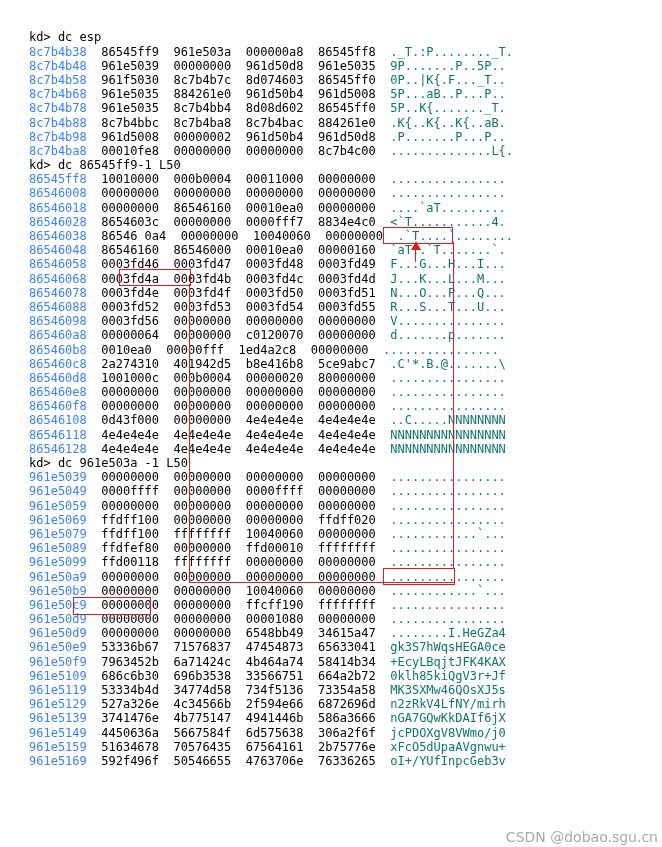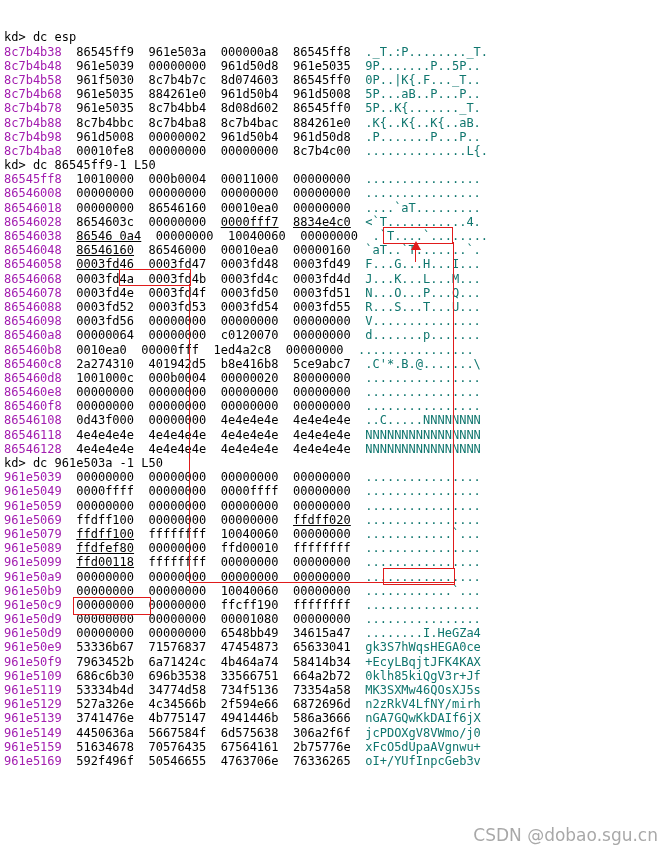--- a/index.html
+++ b/index.html
@@ -18,26 +18,27 @@
   }
   #debugger {
     position: relative;
     padding: 2px 0 0 4px;
     line-height: 14.2px;
     white-space: pre;
   }
   .line {
     white-space: pre;
     height: 14.2px;
+    margin-left: 25px;
   }
   .cmd { color: #000000; }
-  .addr { color: #a21caf; }
+  .addr { color: #3b82f6; }
   .col { color: #000000; }
   .ascii { color: #0f766e; }
-  .ul { text-decoration: underline; }
+  .ul { }
   
   .anno {
     position: absolute;
     border: 1.5px solid #e01b1b;
     pointer-events: none;
   }
   .anno-box-8834 {
     left: 383px; top: 227px; width: 68px; height: 15px;
   }
   .anno-box-86546160 {
@@ -81,21 +82,21 @@
     position: absolute;
     left: 415px; top: 248px; height: 14px;
     border-left: 1.5px solid #e01b1b;
     pointer-events: none;
   }
   .watermark {
     position: absolute;
     right: 4px;
     bottom: 2px;
     font-family: "DejaVu Sans", "Liberation Sans", sans-serif;
-    font-size: 17px;
+    font-size: 14px;
     color: #9a9a9a;
     opacity: 0.85;
   }
 </style>
 </head>
 <body>
 
 <div id="debugger">
   <div id="lines"><div class="line"><span class="cmd">kd&gt; dc esp</span></div><div class="line"><span class="addr">8c7b4b38</span><span>  </span><span class="col">86545ff9</span><span>  </span><span class="col">961e503a</span><span>  </span><span class="col">000000a8</span><span>  </span><span class="col">86545ff8</span><span>  </span><span class="ascii">._T.:P........_T.</span></div><div class="line"><span class="addr">8c7b4b48</span><span>  </span><span class="col">961e5039</span><span>  </span><span class="col">00000000</span><span>  </span><span class="col">961d50d8</span><span>  </span><span class="col">961e5035</span><span>  </span><span class="ascii">9P.......P..5P..</span></div><div class="line"><span class="addr">8c7b4b58</span><span>  </span><span class="col">961f5030</span><span>  </span><span class="col">8c7b4b7c</span><span>  </span><span class="col">8d074603</span><span>  </span><span class="col">86545ff0</span><span>  </span><span class="ascii">0P..|K{.F..._T..</span></div><div class="line"><span class="addr">8c7b4b68</span><span>  </span><span class="col">961e5035</span><span>  </span><span class="col">884261e0</span><span>  </span><span class="col">961d50b4</span><span>  </span><span class="col">961d5008</span><span>  </span><span class="ascii">5P...aB..P...P..</span></div><div class="line"><span class="addr">8c7b4b78</span><span>  </span><span class="col">961e5035</span><span>  </span><span class="col">8c7b4bb4</span><span>  </span><span class="col">8d08d602</span><span>  </span><span class="col">86545ff0</span><span>  </span><span class="ascii">5P..K{......._T.</span></div><div class="line"><span class="addr">8c7b4b88</span><span>  </span><span class="col">8c7b4bbc</span><span>  </span><span class="col">8c7b4ba8</span><span>  </span><span class="col">8c7b4bac</span><span>  </span><span class="col">884261e0</span><span>  </span><span class="ascii">.K{..K{..K{..aB.</span></div><div class="line"><span class="addr">8c7b4b98</span><span>  </span><span class="col">961d5008</span><span>  </span><span class="col">00000002</span><span>  </span><span class="col">961d50b4</span><span>  </span><span class="col">961d50d8</span><span>  </span><span class="ascii">.P.......P...P..</span></div><div class="line"><span class="addr">8c7b4ba8</span><span>  </span><span class="col">00010fe8</span><span>  </span><span class="col">00000000</span><span>  </span><span class="col">00000000</span><span>  </span><span class="col">8c7b4c00</span><span>  </span><span class="ascii">..............L{.</span></div><div class="line"><span class="cmd">kd&gt; dc 86545ff9-1 L50</span></div><div class="line"><span class="addr">86545ff8</span><span>  </span><span class="col">10010000</span><span>  </span><span class="col">000b0004</span><span>  </span><span class="col">00011000</span><span>  </span><span class="col">00000000</span><span>  </span><span class="ascii">................</span></div><div class="line"><span class="addr">86546008</span><span>  </span><span class="col">00000000</span><span>  </span><span class="col">00000000</span><span>  </span><span class="col">00000000</span><span>  </span><span class="col">00000000</span><span>  </span><span class="ascii">................</span></div><div class="line"><span class="addr">86546018</span><span>  </span><span class="col">00000000</span><span>  </span><span class="col">86546160</span><span>  </span><span class="col">00010ea0</span><span>  </span><span class="col">00000000</span><span>  </span><span class="ascii">....`aT.........</span></div><div class="line"><span class="addr">86546028</span><span>  </span><span class="col">8654603c</span><span>  </span><span class="col">00000000</span><span>  </span><span class="col ul">0000fff7</span><span>  </span><span class="col ul">8834e4c0</span><span>  </span><span class="ascii">&lt;`T...........4.</span></div><div class="line"><span class="addr">86546038</span><span>  </span><span class="col ul">86546 0a4</span><span>  </span><span class="col">00000000</span><span>  </span><span class="col">10040060</span><span>  </span><span class="col">00000000</span><span>  </span><span class="ascii">.`T....`........</span></div><div class="line"><span class="addr">86546048</span><span>  </span><span class="col ul">86546160</span><span>  </span><span class="col">86546000</span><span>  </span><span class="col">00010ea0</span><span>  </span><span class="col">00000160</span><span>  </span><span class="ascii">`aT..`T.......`.</span></div><div class="line"><span class="addr">86546058</span><span>  </span><span class="col ul">0003fd46</span><span>  </span><span class="col">0003fd47</span><span>  </span><span class="col">0003fd48</span><span>  </span><span class="col">0003fd49</span><span>  </span><span class="ascii">F...G...H...I...</span></div><div class="line"><span class="addr">86546068</span><span>  </span><span class="col">0003fd4a</span><span>  </span><span class="col">0003fd4b</span><span>  </span><span class="col">0003fd4c</span><span>  </span><span class="col">0003fd4d</span><span>  </span><span class="ascii">J...K...L...M...</span></div><div class="line"><span class="addr">86546078</span><span>  </span><span class="col">0003fd4e</span><span>  </span><span class="col">0003fd4f</span><span>  </span><span class="col">0003fd50</span><span>  </span><span class="col">0003fd51</span><span>  </span><span class="ascii">N...O...P...Q...</span></div><div class="line"><span class="addr">86546088</span><span>  </span><span class="col">0003fd52</span><span>  </span><span class="col">0003fd53</span><span>  </span><span class="col">0003fd54</span><span>  </span><span class="col">0003fd55</span><span>  </span><span class="ascii">R...S...T...U...</span></div><div class="line"><span class="addr">86546098</span><span>  </span><span class="col">0003fd56</span><span>  </span><span class="col">00000000</span><span>  </span><span class="col">00000000</span><span>  </span><span class="col">00000000</span><span>  </span><span class="ascii">V...............</span></div><div class="line"><span class="addr">865460a8</span><span>  </span><span class="col">00000064</span><span>  </span><span class="col">00000000</span><span>  </span><span class="col">c0120070</span><span>  </span><span class="col">00000000</span><span>  </span><span class="ascii">d.......p.......</span></div><div class="line"><span class="addr">865460b8</span><span>  </span><span class="col">0010ea0</span><span>  </span><span class="col">00000fff</span><span>  </span><span class="col">1ed4a2c8</span><span>  </span><span class="col">00000000</span><span>  </span><span class="ascii">................</span></div><div class="line"><span class="addr">865460c8</span><span>  </span><span class="col">2a274310</span><span>  </span><span class="col">401942d5</span><span>  </span><span class="col">b8e416b8</span><span>  </span><span class="col">5ce9abc7</span><span>  </span><span class="ascii">.C'*.B.@.......\</span></div><div class="line"><span class="addr">865460d8</span><span>  </span><span class="col">1001000c</span><span>  </span><span class="col">000b0004</span><span>  </span><span class="col">00000020</span><span>  </span><span class="col">80000000</span><span>  </span><span class="ascii">................</span></div><div class="line"><span class="addr">865460e8</span><span>  </span><span class="col">00000000</span><span>  </span><span class="col">00000000</span><span>  </span><span class="col">00000000</span><span>  </span><span class="col">00000000</span><span>  </span><span class="ascii">................</span></div><div class="line"><span class="addr">865460f8</span><span>  </span><span class="col">00000000</span><span>  </span><span class="col">00000000</span><span>  </span><span class="col">00000000</span><span>  </span><span class="col">00000000</span><span>  </span><span class="ascii">................</span></div><div class="line"><span class="addr">86546108</span><span>  </span><span class="col">0d43f000</span><span>  </span><span class="col">00000000</span><span>  </span><span class="col">4e4e4e4e</span><span>  </span><span class="col">4e4e4e4e</span><span>  </span><span class="ascii">..C.....NNNNNNNN</span></div><div class="line"><span class="addr">86546118</span><span>  </span><span class="col">4e4e4e4e</span><span>  </span><span class="col">4e4e4e4e</span><span>  </span><span class="col">4e4e4e4e</span><span>  </span><span class="col">4e4e4e4e</span><span>  </span><span class="ascii">NNNNNNNNNNNNNNNN</span></div><div class="line"><span class="addr">86546128</span><span>  </span><span class="col">4e4e4e4e</span><span>  </span><span class="col">4e4e4e4e</span><span>  </span><span class="col">4e4e4e4e</span><span>  </span><span class="col">4e4e4e4e</span><span>  </span><span class="ascii">NNNNNNNNNNNNNNNN</span></div><div class="line"><span class="cmd">kd&gt; dc 961e503a -1 L50</span></div><div class="line"><span class="addr">961e5039</span><span>  </span><span class="col">00000000</span><span>  </span><span class="col">00000000</span><span>  </span><span class="col">00000000</span><span>  </span><span class="col">00000000</span><span>  </span><span class="ascii">................</span></div><div class="line"><span class="addr">961e5049</span><span>  </span><span class="col">0000ffff</span><span>  </span><span class="col">00000000</span><span>  </span><span class="col">0000ffff</span><span>  </span><span class="col">00000000</span><span>  </span><span class="ascii">................</span></div><div class="line"><span class="addr">961e5059</span><span>  </span><span class="col">00000000</span><span>  </span><span class="col">00000000</span><span>  </span><span class="col">00000000</span><span>  </span><span class="col">00000000</span><span>  </span><span class="ascii">................</span></div><div class="line"><span class="addr">961e5069</span><span>  </span><span class="col">ffdff100</span><span>  </span><span class="col">00000000</span><span>  </span><span class="col">00000000</span><span>  </span><span class="col ul">ffdff020</span><span>  </span><span class="ascii">................</span></div><div class="line"><span class="addr">961e5079</span><span>  </span><span class="col ul">ffdff100</span><span>  </span><span class="col">ffffffff</span><span>  </span><span class="col">10040060</span><span>  </span><span class="col">00000000</span><span>  </span><span class="ascii">............`...</span></div><div class="line"><span class="addr">961e5089</span><span>  </span><span class="col ul">ffdfef80</span><span>  </span><span class="col">00000000</span><span>  </span><span class="col">ffd00010</span><span>  </span><span class="col">ffffffff</span><span>  </span><span class="ascii">................</span></div><div class="line"><span class="addr">961e5099</span><span>  </span><span class="col ul">ffd00118</span><span>  </span><span class="col">ffffffff</span><span>  </span><span class="col">00000000</span><span>  </span><span class="col">00000000</span><span>  </span><span class="ascii">................</span></div><div class="line"><span class="addr">961e50a9</span><span>  </span><span class="col">00000000</span><span>  </span><span class="col">00000000</span><span>  </span><span class="col">00000000</span><span>  </span><span class="col">00000000</span><span>  </span><span class="ascii">................</span></div><div class="line"><span class="addr">961e50b9</span><span>  </span><span class="col">00000000</span><span>  </span><span class="col">00000000</span><span>  </span><span class="col">10040060</span><span>  </span><span class="col">00000000</span><span>  </span><span class="ascii">............`...</span></div><div class="line"><span class="addr">961e50c9</span><span>  </span><span class="col">00000000</span><span>  </span><span class="col">00000000</span><span>  </span><span class="col">ffcff190</span><span>  </span><span class="col">ffffffff</span><span>  </span><span class="ascii">................</span></div><div class="line"><span class="addr">961e50d9</span><span>  </span><span class="col">00000000</span><span>  </span><span class="col">00000000</span><span>  </span><span class="col">00001080</span><span>  </span><span class="col">00000000</span><span>  </span><span class="ascii">................</span></div><div class="line"><span class="addr">961e50d9</span><span>  </span><span class="col">00000000</span><span>  </span><span class="col">00000000</span><span>  </span><span class="col">6548bb49</span><span>  </span><span class="col">34615a47</span><span>  </span><span class="ascii">........I.HeGZa4</span></div><div class="line"><span class="addr">961e50e9</span><span>  </span><span class="col">53336b67</span><span>  </span><span class="col">71576837</span><span>  </span><span class="col">47454873</span><span>  </span><span class="col">65633041</span><span>  </span><span class="ascii">gk3S7hWqsHEGA0ce</span></div><div class="line"><span class="addr">961e50f9</span><span>  </span><span class="col">7963452b</span><span>  </span><span class="col">6a71424c</span><span>  </span><span class="col">4b464a74</span><span>  </span><span class="col">58414b34</span><span>  </span><span class="ascii">+EcyLBqjtJFK4KAX</span></div><div class="line"><span class="addr">961e5109</span><span>  </span><span class="col">686c6b30</span><span>  </span><span class="col">696b3538</span><span>  </span><span class="col">33566751</span><span>  </span><span class="col">664a2b72</span><span>  </span><span class="ascii">0klh85kiQgV3r+Jf</span></div><div class="line"><span class="addr">961e5119</span><span>  </span><span class="col">53334b4d</span><span>  </span><span class="col">34774d58</span><span>  </span><span class="col">734f5136</span><span>  </span><span class="col">73354a58</span><span>  </span><span class="ascii">MK3SXMw46QOsXJ5s</span></div><div class="line"><span class="addr">961e5129</span><span>  </span><span class="col">527a326e</span><span>  </span><span class="col">4c34566b</span><span>  </span><span class="col">2f594e66</span><span>  </span><span class="col">6872696d</span><span>  </span><span class="ascii">n2zRkV4LfNY/mirh</span></div><div class="line"><span class="addr">961e5139</span><span>  </span><span class="col">3741476e</span><span>  </span><span class="col">4b775147</span><span>  </span><span class="col">4941446b</span><span>  </span><span class="col">586a3666</span><span>  </span><span class="ascii">nGA7GQwKkDAIf6jX</span></div><div class="line"><span class="addr">961e5149</span><span>  </span><span class="col">4450636a</span><span>  </span><span class="col">5667584f</span><span>  </span><span class="col">6d575638</span><span>  </span><span class="col">306a2f6f</span><span>  </span><span class="ascii">jcPDOXgV8VWmo/j0</span></div><div class="line"><span class="addr">961e5159</span><span>  </span><span class="col">51634678</span><span>  </span><span class="col">70576435</span><span>  </span><span class="col">67564161</span><span>  </span><span class="col">2b75776e</span><span>  </span><span class="ascii">xFcO5dUpaAVgnwu+</span></div><div class="line"><span class="addr">961e5169</span><span>  </span><span class="col">592f496f</span><span>  </span><span class="col">50546655</span><span>  </span><span class="col">4763706e</span><span>  </span><span class="col">76336265</span><span>  </span><span class="ascii">oI+/YUfInpcGeb3v</span></div></div>
 

